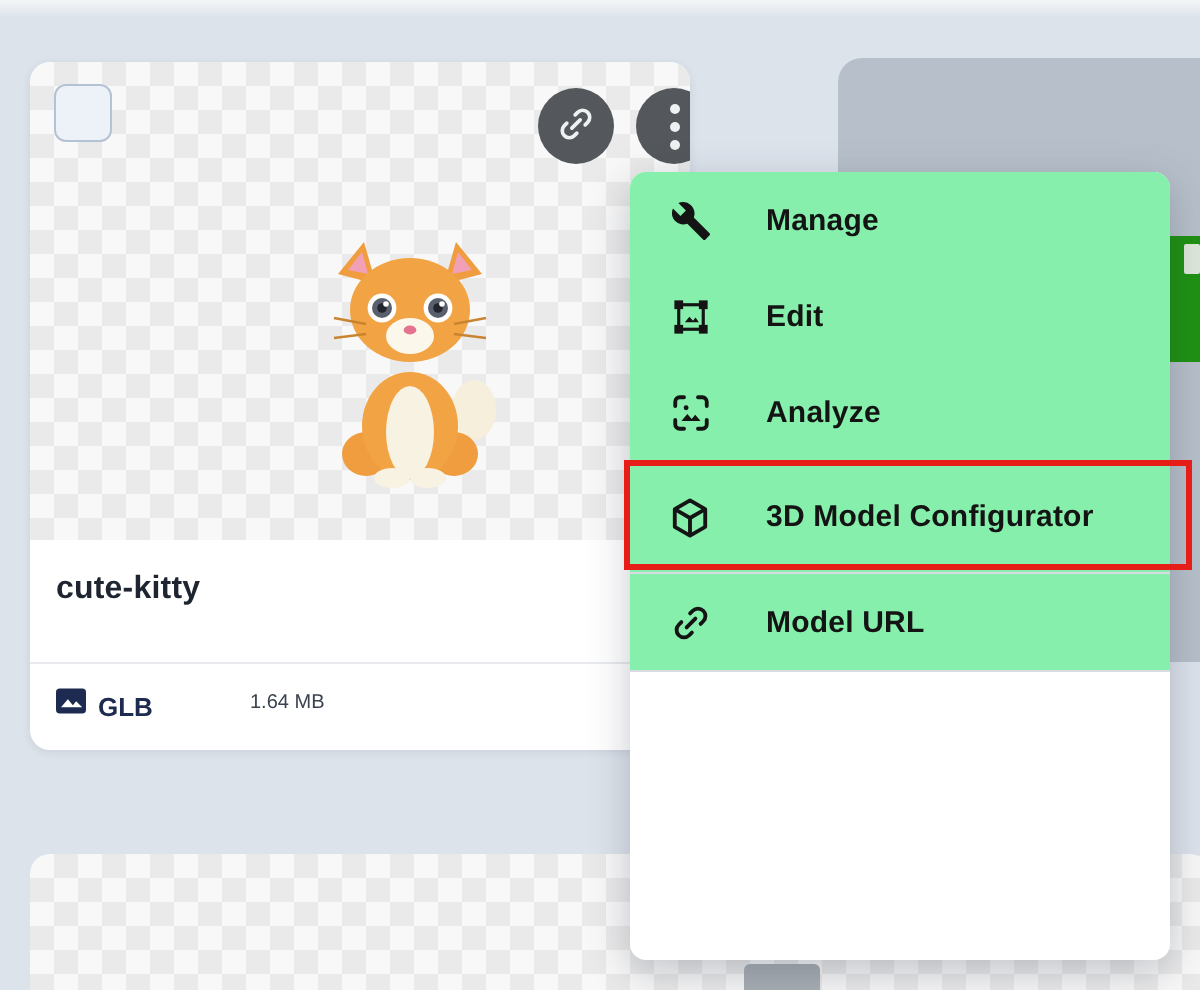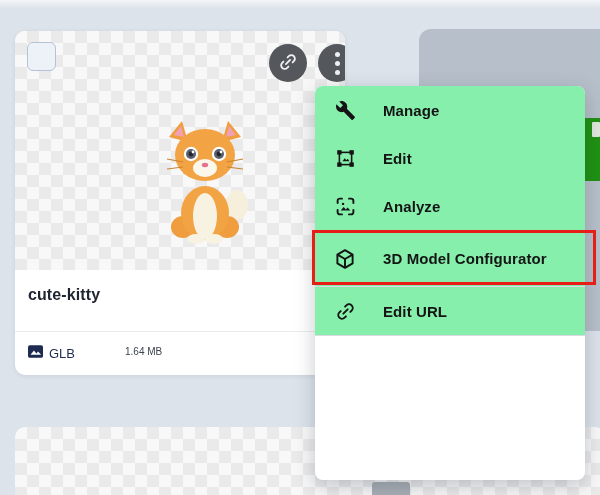--- a/index.html
+++ b/index.html
@@ -27,21 +27,21 @@
   .btn-link{left:254px;top:13px;}
   .btn-more{left:303px;top:13px;}
   .dots{display:flex;flex-direction:column;gap:4px;}
   .dots i{width:5px;height:5px;border-radius:50%;background:#eef0f2;display:block;}
   .cat{position:absolute;left:146px;top:90px;width:88px;height:124px;}
   .card-title-row{position:absolute;left:0;top:239px;width:330px;height:61px;}
   .card-title{position:absolute;left:13px;top:16px;font-size:16px;font-weight:700;color:#1f2530;letter-spacing:.1px;}
   .card-divider{position:absolute;left:0;top:300px;width:330px;height:1px;background:#e8eaee;}
   .card-meta{position:absolute;left:0;top:301px;width:330px;height:43px;}
   .fmt{position:absolute;left:13px;top:12px;display:flex;align-items:center;gap:6px;}
-  .fmt-label{font-size:13px;font-weight:400;color:#1d2b50;}
+  .fmt-label{font-size:13px;font-weight:700;color:#1d2b50;}
   .size-label{position:absolute;left:110px;top:14px;font-size:10px;color:#3c4350;}
   
   .card-right{position:absolute;left:419px;top:29px;width:200px;height:302px;background:#b7c0ca;border-radius:12px;}
   .green-badge{position:absolute;left:580px;top:118px;width:22px;height:63px;background:#1f9213;}
   .green-badge-glyph{position:absolute;left:12px;top:4px;width:8px;height:15px;background:#dfe8dc;border-radius:1px;}
   
   .card-bottom{position:absolute;left:15px;top:427px;width:590px;height:80px;border-radius:10px;overflow:hidden;}
   .gray-block{position:absolute;left:357px;top:55px;width:38px;height:20px;background:#a9afb5;border-radius:3px 3px 0 0;}
   
   .menu{position:absolute;left:315px;top:86px;width:270px;height:394px;background:#fff;
@@ -188,21 +188,21 @@
   <div class="menu-divider"></div>
 
   <div class="menu-item">
     <span class="mi">
       <svg width="21" height="21" viewBox="0 0 24 24" fill="none" stroke="#141414" stroke-width="2.2" stroke-linecap="round">
         <path d="M9.5 14.5l5-5"></path>
         <path d="M11.5 6.5l1.5-1.5a4.2 4.2 0 016 6L17.5 12.5"></path>
         <path d="M12.5 17.5L11 19a4.2 4.2 0 01-6-6l1.5-1.5"></path>
       </svg>
     </span>
-    <span class="ml">Edit URL</span>
+    <span class="ml">Model URL</span>
   </div>
 
 
 
   <div class="menu-divider"></div>
 
 
 </div>
 
 <div class="red-box"></div>

